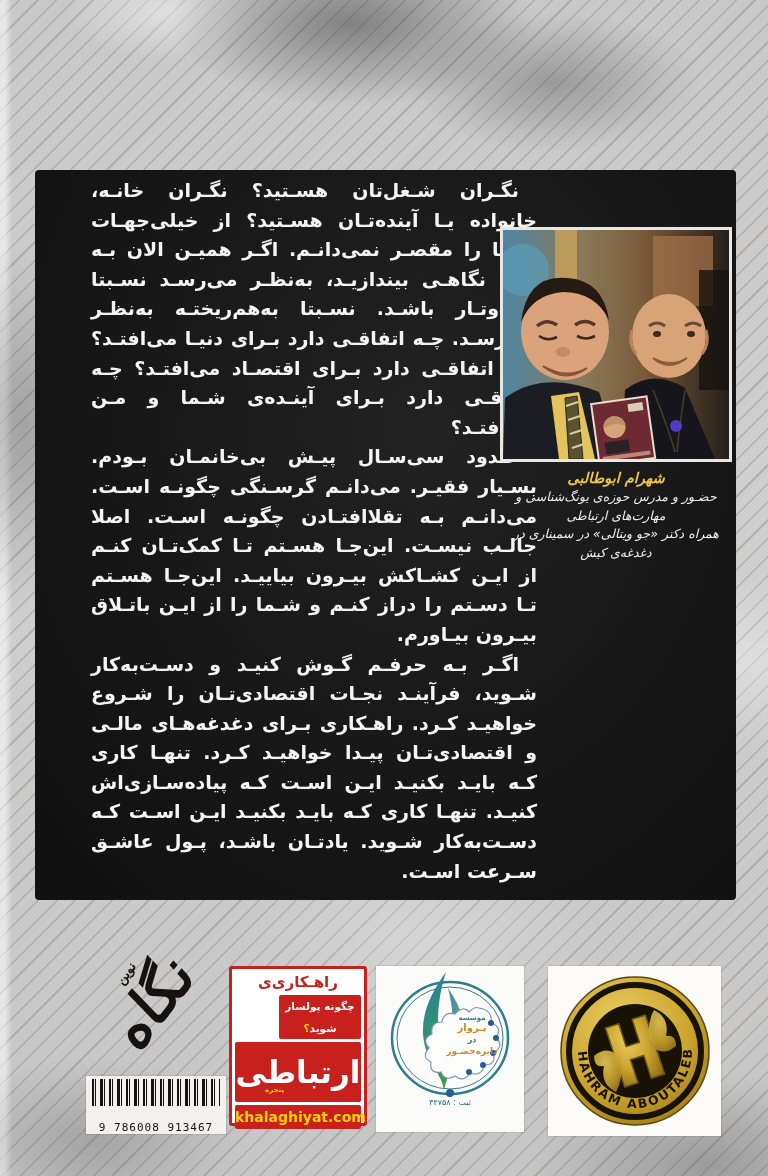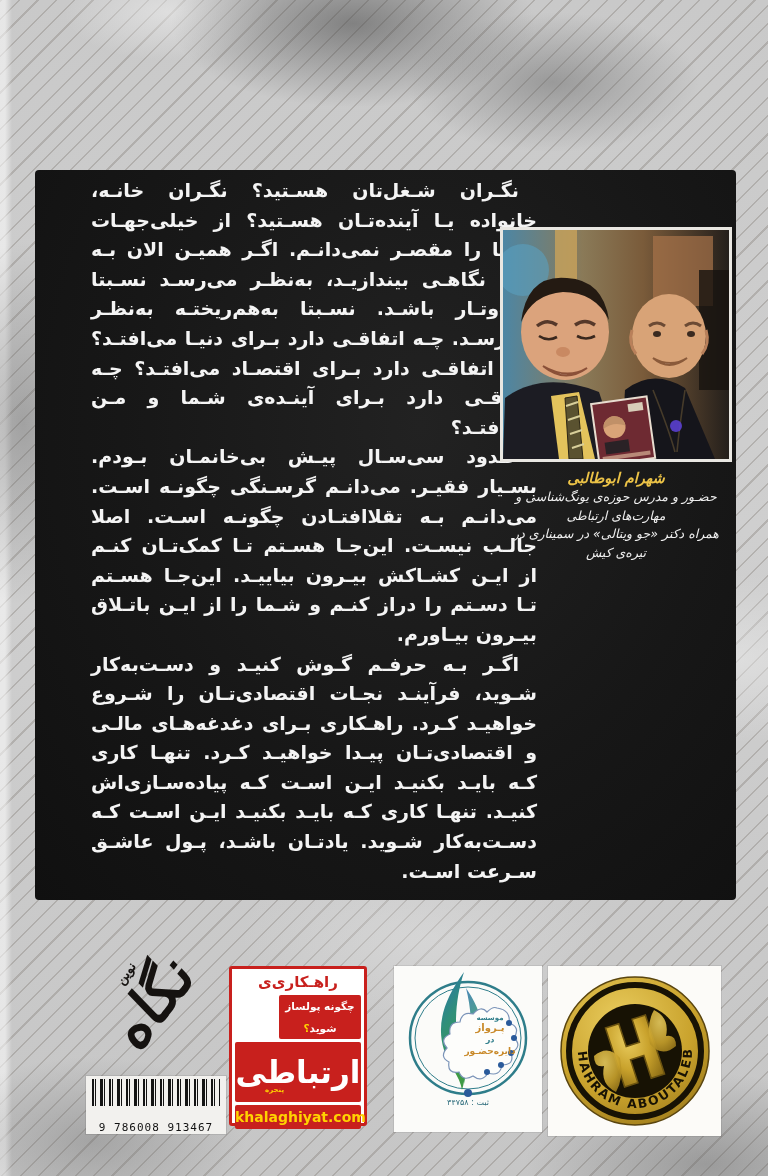--- a/index.html
+++ b/index.html
@@ -104,21 +104,21 @@
   }
   .khl-small{
     position:absolute;left:30px;bottom:8px;color:#ffd200;font-size:7px;line-height:8px;
   }
   .khl-url{
     background:#c8201d;color:#ffd200;font-weight:bold;font-size:14px;line-height:24px;
     border-radius:2px;font-family:"DejaVu Sans",sans-serif;direction:ltr;
   }
   
   .parvaz{
-    position:absolute;left:394px;top:966px;width:148px;height:166px;background:#fbfbf9;
+    position:absolute;left:376px;top:966px;width:148px;height:166px;background:#fbfbf9;
     box-shadow:0 0 0 1px rgba(0,0,0,.07);
     display:flex;flex-direction:column;align-items:center;
   }
   .parvaz-reg{color:#2a6a7a;font-size:8px;margin-top:-4px;direction:rtl;}
   
   .gold-box{
     position:absolute;left:548px;top:966px;width:173px;height:170px;background:#fcfbf8;
     box-shadow:0 0 0 1px rgba(0,0,0,.07);
     display:flex;align-items:center;justify-content:center;
   }
@@ -190,21 +190,21 @@
           <rect x="100" y="210" width="24" height="12" fill="#2a2226"></rect>
           <rect x="96" y="224" width="48" height="4" fill="#caa18a" opacity=".8"></rect>
         </g>
       </svg>
 
       <div class="caption">
         <div class="cap-name">شهرام ابوطالبی</div>
         <div class="cap-line">حضـور و مدرس حوزه‌ی یونگ‌شناسی و</div>
         <div class="cap-line">مهارت‌های ارتباطی</div>
         <div class="cap-line">همراه دکتر «جو ویتالی» در سمیناری در</div>
-        <div class="cap-line">تیره‌ی کیش</div>
+        <div class="cap-line">دغدغه‌ی کیش</div>
       </div>
     </div>
   </div>
 
   <div class="negah-logo">
     <div class="negah-sub">نوین</div>
     <div class="negah-main">نگاه</div>
   </div>
 
   <div class="barcode-box">

